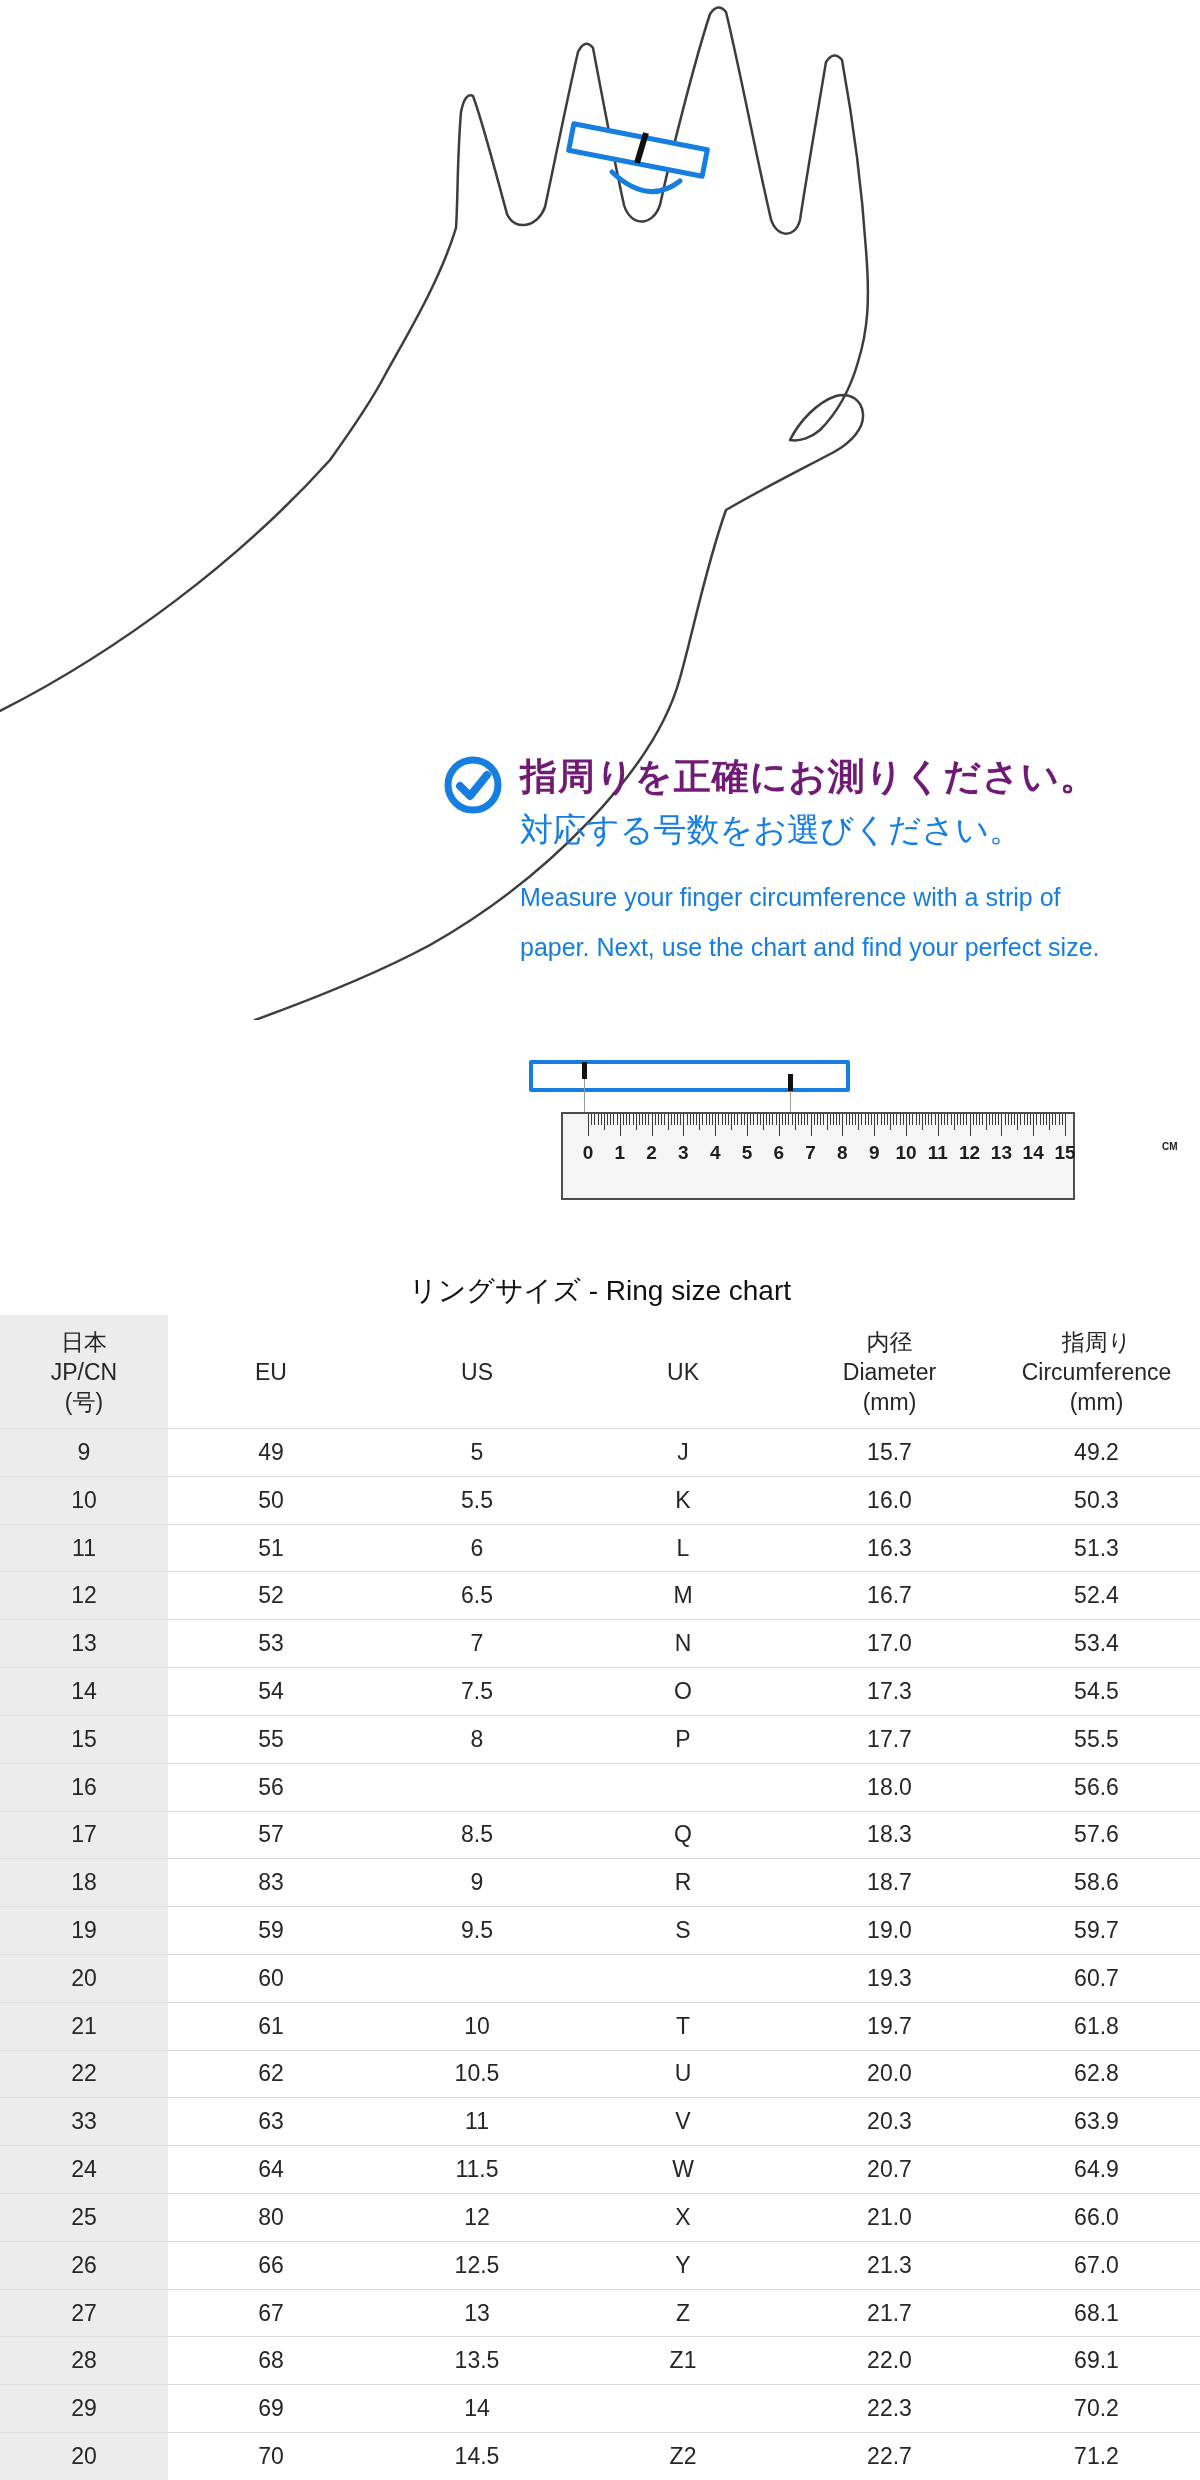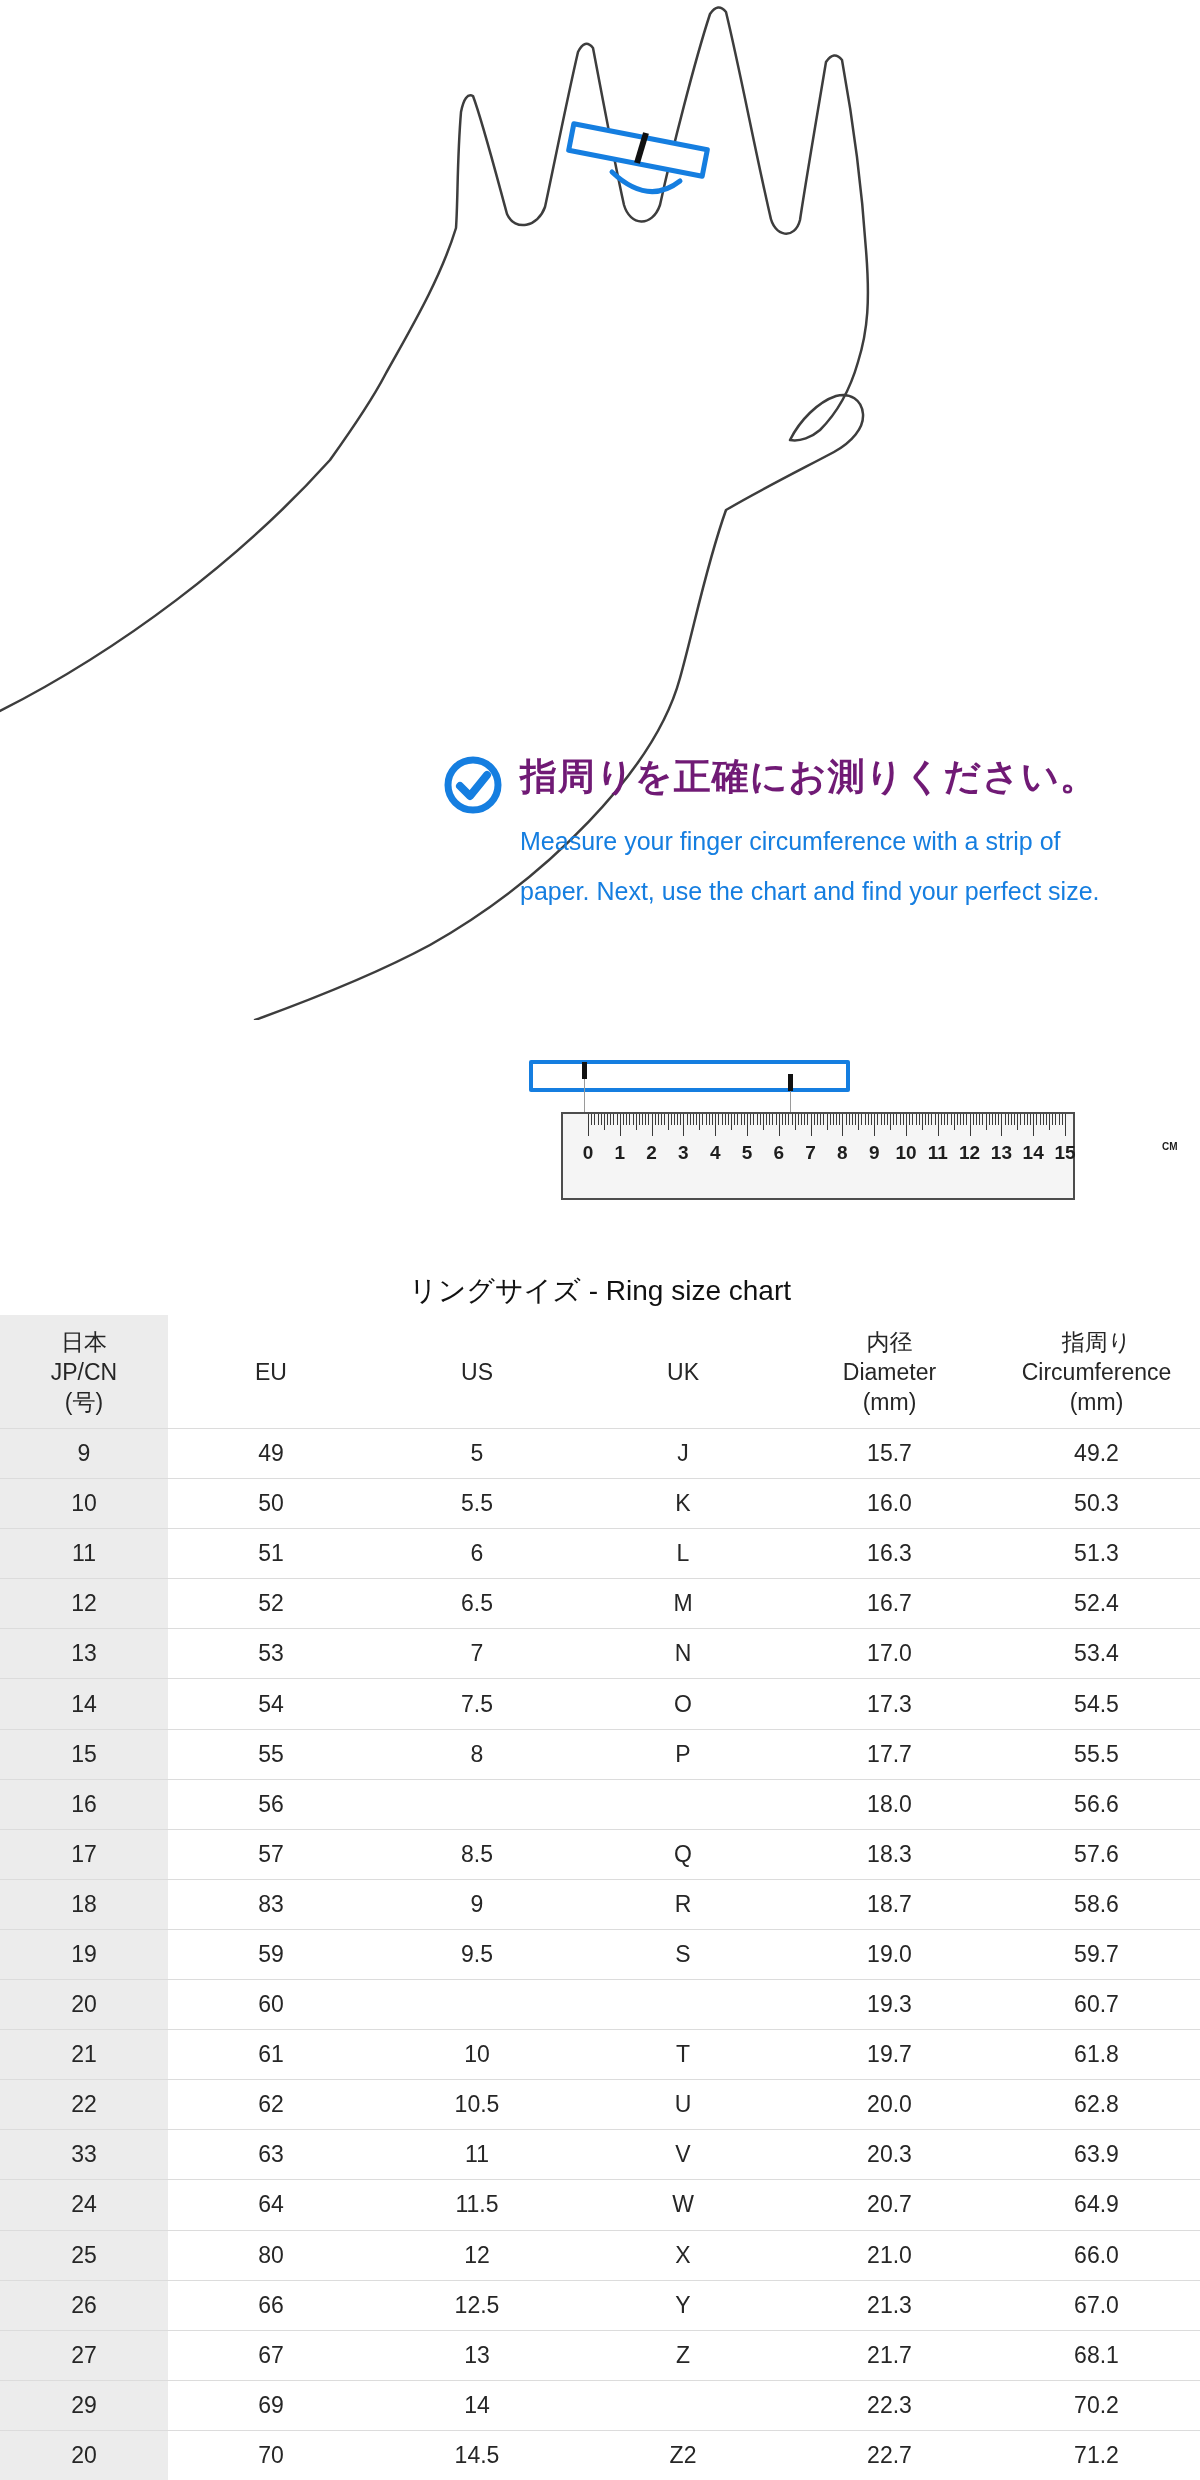--- a/index.html
+++ b/index.html
@@ -93,20 +93,21 @@
   </svg>
 </div>
 
 <svg class="check-icon" viewBox="0 0 60 60">
   <circle cx="30" cy="30" r="25" fill="none" stroke="#157ee0" stroke-width="7"></circle>
   <polyline points="17,31 27,41 44,20" fill="none" stroke="#157ee0" stroke-width="8" stroke-linecap="round" stroke-linejoin="round"></polyline>
 </svg>
 
 <div class="instr">
   <div class="head-jp">指周りを正確にお測りください。</div>
+  <div class="jp2">対応する号数をお選びください。</div>
   <div class="en">Measure your finger circumference with a strip of</div>
   <div class="en2">paper. Next, use the chart and find your perfect size.</div>
 </div>
 
 <div class="strip"></div>
 <div class="strip-mark mark-a"></div>
 <div class="strip-mark mark-b"></div>
 <div class="guide guide-a"></div>
 <div class="guide guide-b"></div>
 
@@ -461,20 +462,28 @@
       </div>
       <div class="t-row">
         <div class="cell first">27</div>
         <div class="cell">67</div>
         <div class="cell">13</div>
         <div class="cell">Z</div>
         <div class="cell">21.7</div>
         <div class="cell">68.1</div>
       </div>
       <div class="t-row">
+        <div class="cell first">28</div>
+        <div class="cell">68</div>
+        <div class="cell">13.5</div>
+        <div class="cell">Z1</div>
+        <div class="cell">22.0</div>
+        <div class="cell">69.1</div>
+      </div>
+      <div class="t-row">
         <div class="cell first">29</div>
         <div class="cell">69</div>
         <div class="cell">14</div>
         <div class="cell"></div>
         <div class="cell">22.3</div>
         <div class="cell">70.2</div>
       </div>
       <div class="t-row">
         <div class="cell first">20</div>
         <div class="cell">70</div>

